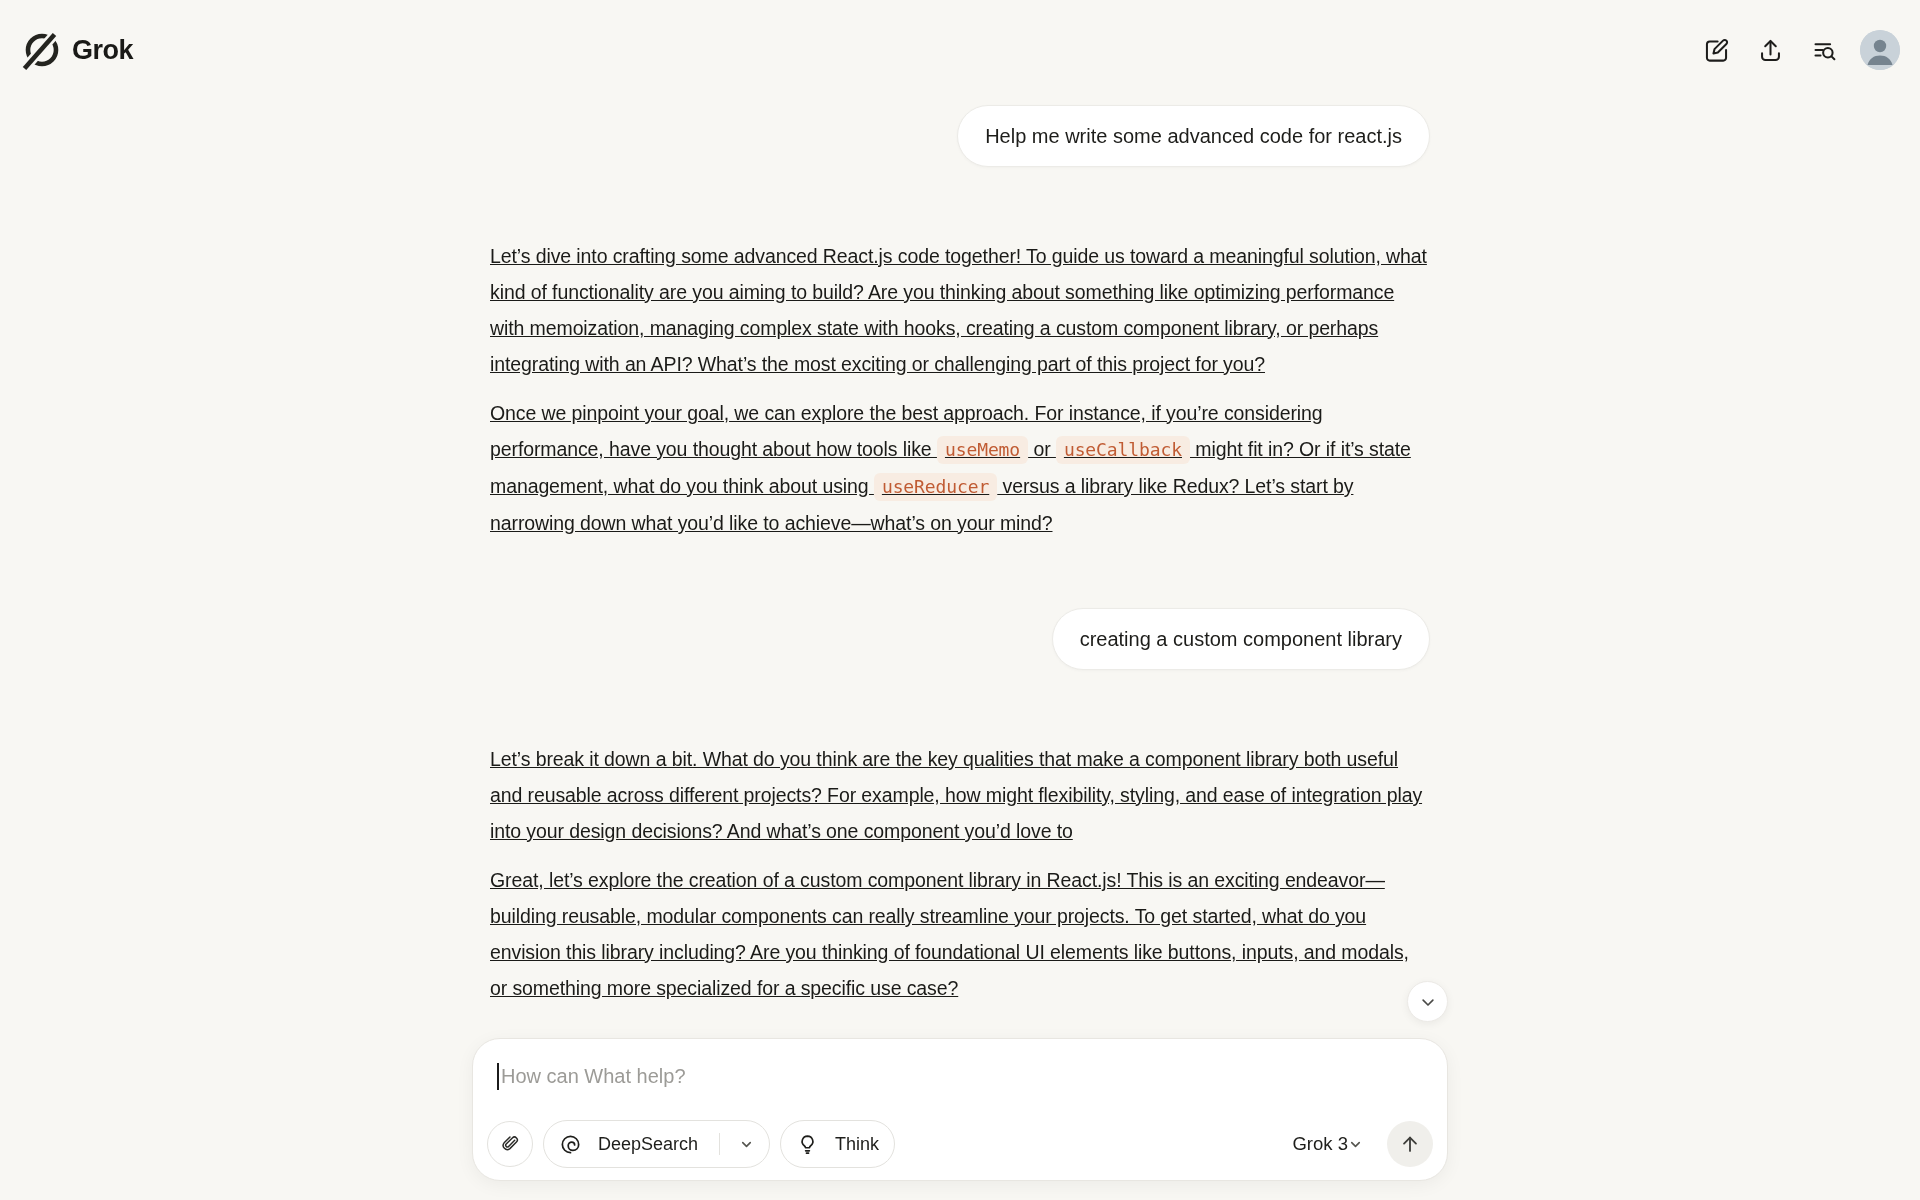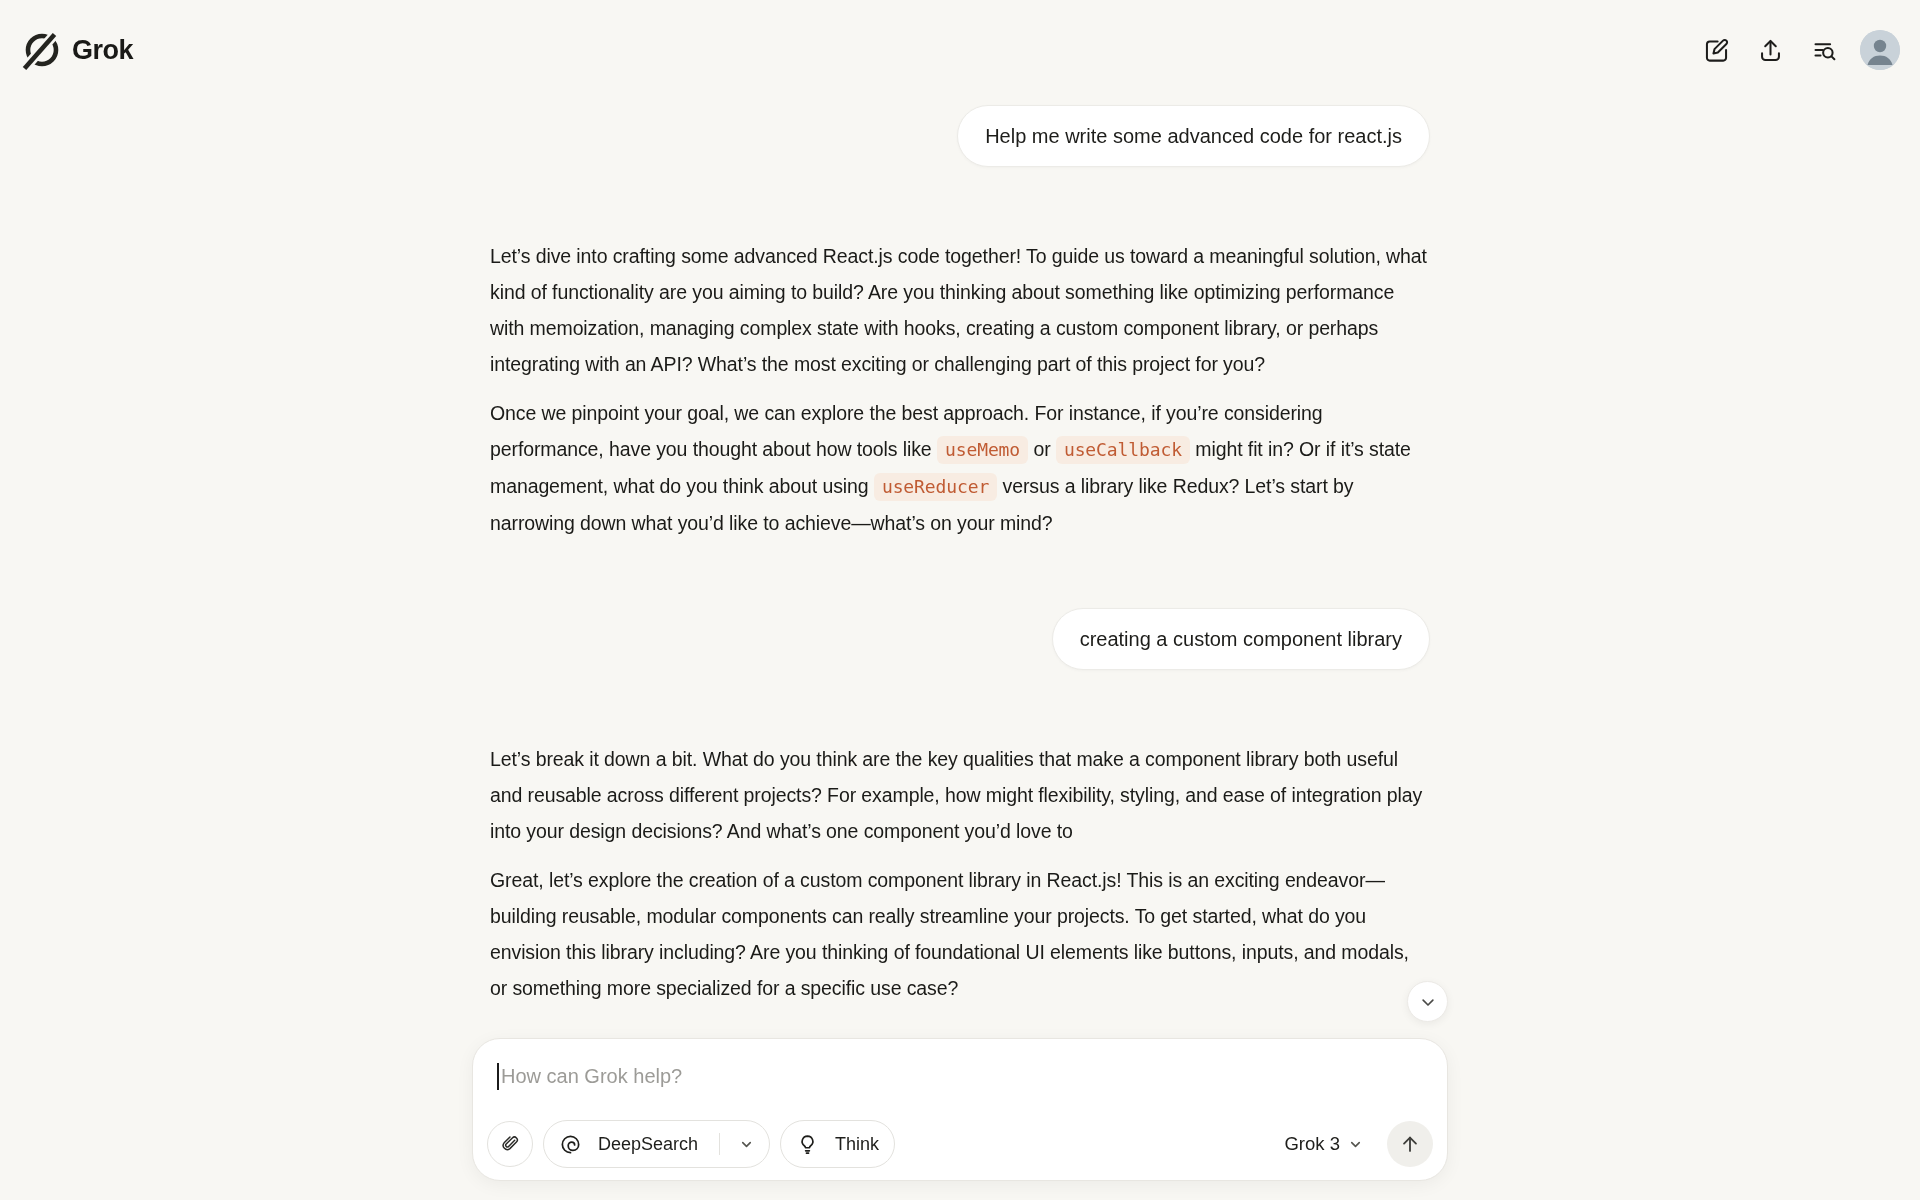--- a/index.html
+++ b/index.html
@@ -49,21 +49,21 @@
     display: flex; align-items: center;
     padding: 0 27px;
     font-size: 20px; color: #1d1d1a;
     max-width: 800px;
   }
   .thread > * + .bubble { margin-top: 67px; }
   .thread > * + .response { margin-top: 71px; }
   .response { width: 100%; }
   .response p {
     font-size: 19.5px; line-height: 36px; letter-spacing: -0.1px;
-    color: #1b1b18; margin: 0 0 13px 0;
+    color: #1b1b18; margin: 0 0 13px 0; text-decoration: underline;
   }
   .response p:last-child { margin-bottom: 0; }
   .response code {
     font-family: "DejaVu Sans Mono", "Liberation Mono", monospace;
     font-size: 18px;
     color: #c05b33;
     background: #f8ece2;
     border-radius: 6px;
     padding: 3px 8px 4px 8px;
     white-space: nowrap;
@@ -114,21 +114,21 @@
     background: #ffffff; border: 1px solid #e3e2de;
     display: flex; align-items: center;
     padding: 0 15px; gap: 16px;
     cursor: pointer; color: #1e1e1b; font-size: 18px;
   }
   .pill-btn svg.lead { width: 23px; height: 23px; }
   .pill-divider { width: 1px; height: 22px; background: #e3e2de; margin: 0 3px 0 5px; }
   .pill-btn svg.chev, .model-select svg.chev { width: 15px; height: 15px; color: #55554f; }
   .toolbar-spacer { flex: 1 1 auto; }
   .model-select {
-    display: flex; align-items: center; gap: 8px;
+    display: flex; align-items: center; gap: 0;
     cursor: pointer; font-size: 18.5px; color: #1e1e1b;
     padding: 6px 4px; margin-right: 10px;
   }
   .send-btn {
     width: 46px; height: 46px; border-radius: 50%;
     background: #f0efeb; border: none;
     display: flex; align-items: center; justify-content: center;
     cursor: pointer; color: #3e3e3a; flex: 0 0 auto;
   }
   .send-btn svg { width: 22px; height: 22px; }
@@ -193,21 +193,21 @@
 
 <button class="scroll-down-btn">
   <svg viewBox="0 0 24 24" fill="none" stroke="currentColor" stroke-width="2.2" stroke-linecap="round" stroke-linejoin="round">
     <path d="M5.5 9.5 12 16l6.5-6.5"></path>
   </svg>
 </button>
 
 <div class="composer">
   <div class="chat-input">
     <span class="caret"></span>
-    <span class="placeholder-text">How can Grok help?</span>
+    <span class="placeholder-text">How can What help?</span>
   </div>
   <div class="composer-toolbar">
     <button class="round-btn">
       <svg viewBox="0 0 24 24" fill="none" stroke="currentColor" stroke-width="1.7" stroke-linecap="round" stroke-linejoin="round">
         <path d="M16.8 7.2l-7 7a1.9 1.9 0 0 1-2.7-2.7l7-7a3.3 3.3 0 0 1 4.7 4.7l-7.5 7.5a4.7 4.7 0 0 1-6.6-6.6L11.4 3.4"></path>
       </svg>
     </button>
     <button class="pill-btn">
       <svg class="lead" viewBox="0 0 24 24" fill="none" stroke="currentColor" stroke-width="1.8" stroke-linecap="round" stroke-linejoin="round">
         <path d="M12 20.5a8.5 8.5 0 1 1 8.5-8.5c0 3.5-2.5 6.2-6 6.2a4.9 4.9 0 0 1-4.9-4.9c0-2.1 1.6-3.8 3.7-3.8 1.7 0 3 1.3 3 3"></path>

